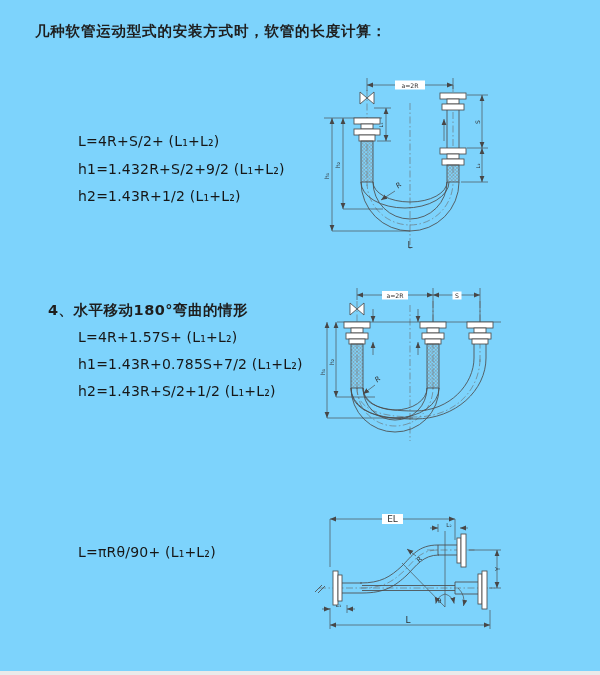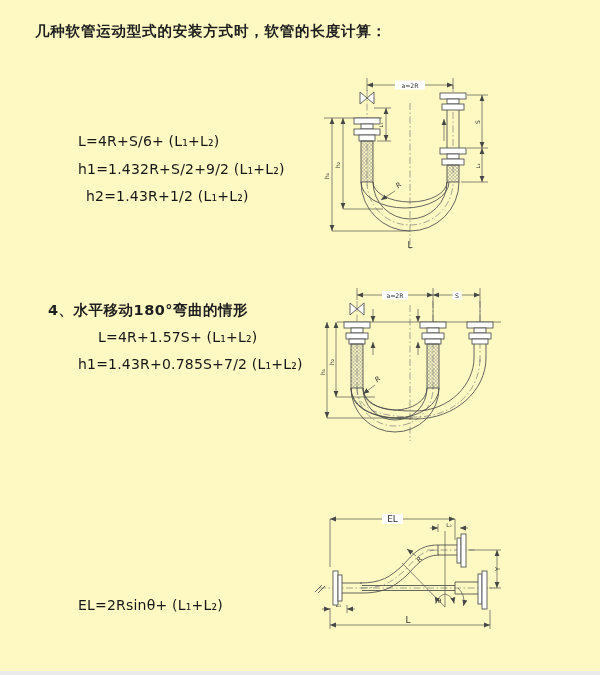--- a/index.html
+++ b/index.html
@@ -1,45 +1,46 @@
 <!DOCTYPE html>
 <html><head>
 <meta charset="utf-8">
 <style>
   html,body{margin:0;padding:0;background:#fff;}
-  .page{position:relative;width:600px;height:675px;background:#fef9c3;overflow:hidden;
+  .page{position:relative;width:600px;height:675px;background:#7dd3fc;overflow:hidden;
         font-family:"DejaVu Sans","Liberation Sans",sans-serif;color:#1e1e1e;}
   .title{position:absolute;left:35px;top:22px;font-size:14.5px;font-weight:600;letter-spacing:0.8px;}
   .heading{position:absolute;left:48px;font-size:14.5px;font-weight:600;letter-spacing:0.5px;}
   .formula{position:absolute;left:78px;font-size:14px;letter-spacing:0.2px;color:#171717;}
   svg.diag{position:absolute;}
   svg text{font-family:"DejaVu Sans",sans-serif;fill:#2e2e2e;}
   .dl{stroke:#4b4b4b;stroke-width:0.85;fill:none;stroke-linecap:butt;}
   .dim{stroke:#474747;stroke-width:0.65;fill:none;}
   .cl{stroke:#6a6a6a;stroke-width:0.6;fill:none;stroke-dasharray:7 2.5 1.5 2.5;}
   .comp{fill:#ffffff;stroke:#4b4b4b;stroke-width:0.85;}
   .lblbg{fill:#ffffff;stroke:none;}
   .scan-edge{position:absolute;left:0;bottom:0;width:100%;height:4px;background:#eaeaea;}
 </style>
 </head>
 <body>
 
 <div class="page">
 
   <div class="title">几种软管运动型式的安装方式时，软管的长度计算：</div>
 
-  <div class="formula" style="top:133px;">L=4R+S/6+ (L₁+L₂)</div>
+  <div class="formula" style="top:133px;">L=4R+S/2+ (L₁+L₂)</div>
   <div class="formula" style="top:161px;">h1=1.432R+S/2+9/2 (L₁+L₂)</div>
-  <div class="formula" style="top:188px;margin-left:8px;">h2=1.43R+1/2 (L₁+L₂)</div>
+  <div class="formula" style="top:188px;">h2=1.43R+1/2 (L₁+L₂)</div>
 
   <div class="heading" style="top:301px;">4、水平移动180°弯曲的情形</div>
-  <div class="formula" style="top:329px;margin-left:20px;">L=4R+1.57S+ (L₁+L₂)</div>
+  <div class="formula" style="top:329px;">L=4R+1.57S+ (L₁+L₂)</div>
   <div class="formula" style="top:356px;">h1=1.43R+0.785S+7/2 (L₁+L₂)</div>
-
-  <div class="formula" style="top:597px;">EL=2Rsinθ+ (L₁+L₂)</div>
+  <div class="formula" style="top:383px;">h2=1.43R+S/2+1/2 (L₁+L₂)</div>
+
+  <div class="formula" style="top:544px;">L=πRθ/90+ (L₁+L₂)</div>
 
   <svg class="diag" style="left:310px;top:70px;" width="290" height="190" viewBox="0 0 290 190">
     <defs>
       <marker id="ar1" viewBox="0 0 10 10" refX="9.5" refY="5" markerWidth="6.5" markerHeight="6.5" markerUnits="userSpaceOnUse" orient="auto-start-reverse">
         <path d="M0,1.2 L9.5,5 L0,8.8 Z" fill="#474747"></path>
       </marker>
       <pattern id="hx1" width="3.5" height="3.5" patternUnits="userSpaceOnUse">
         <path d="M0,0 L3.5,3.5 M3.5,0 L0,3.5" stroke="#8a8a8a" stroke-width="0.5"></path>
       </pattern>
     </defs>

